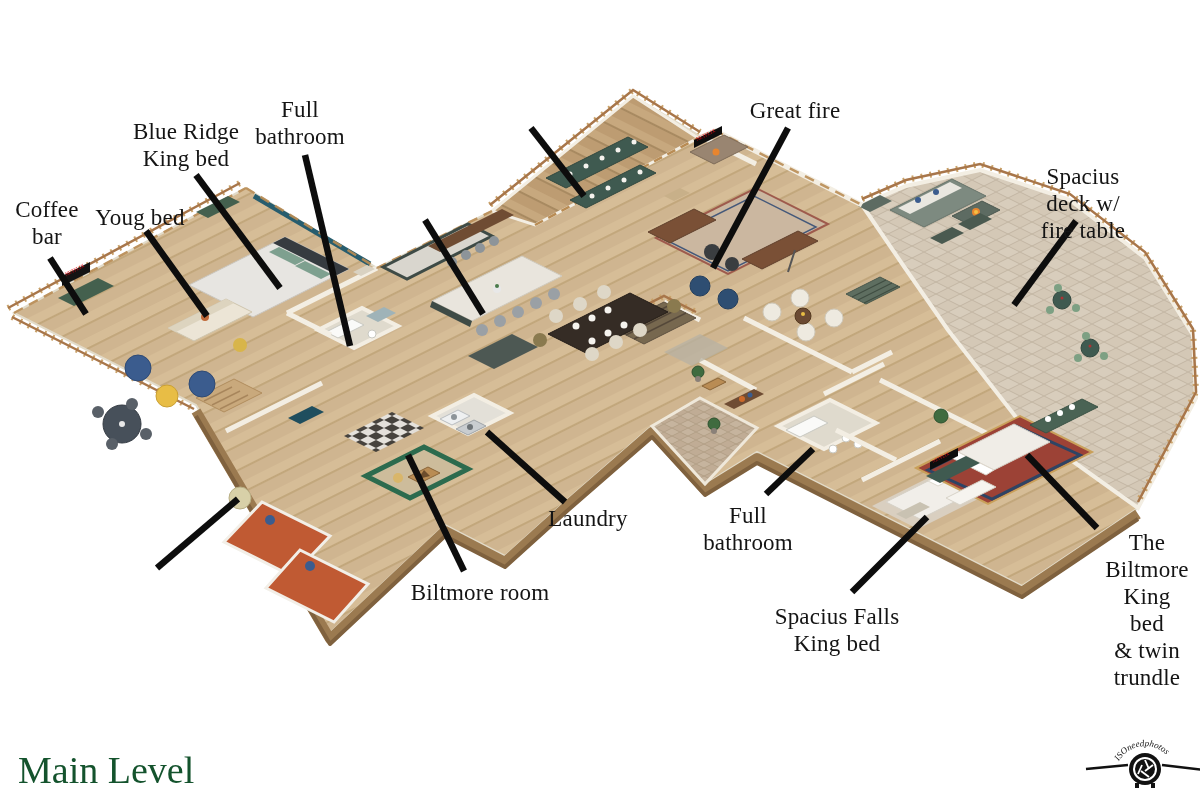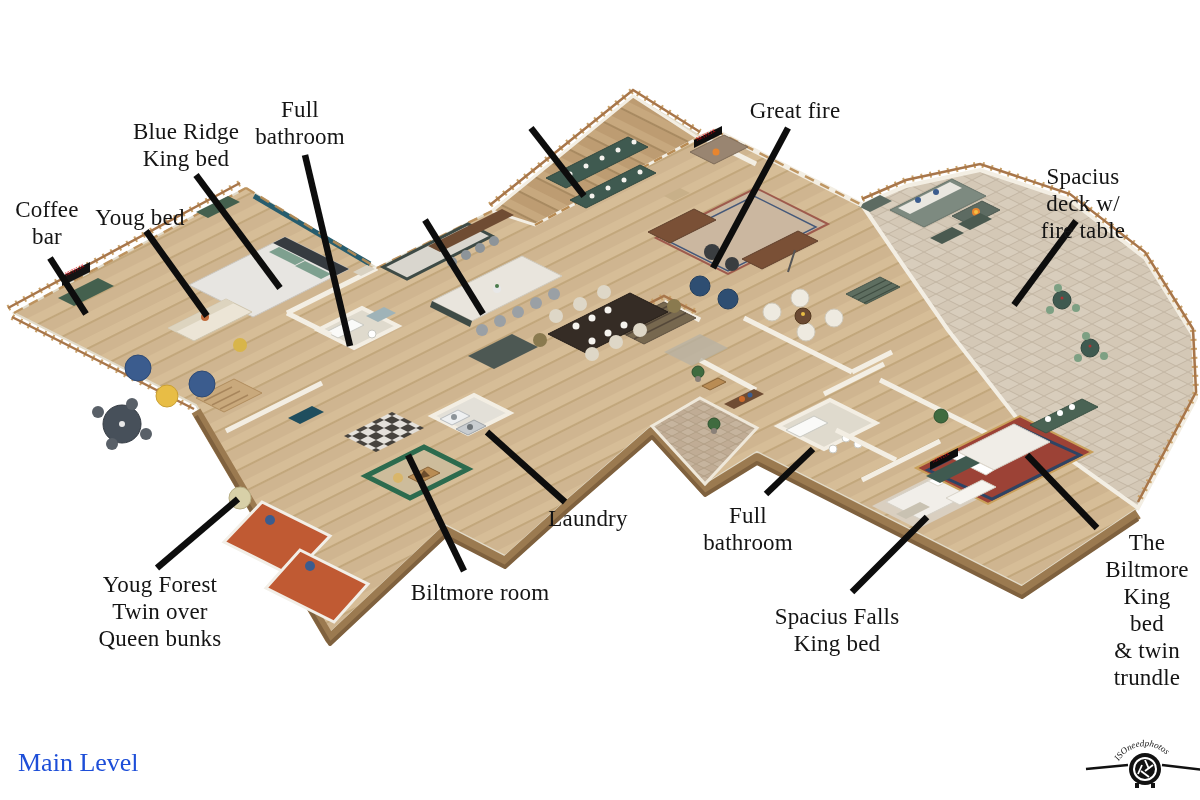--- a/index.html
+++ b/index.html
@@ -4,21 +4,21 @@
 <style>
   html,body{margin:0;padding:0;background:#fff}
   .stage{position:relative;width:1200px;height:800px;background:#ffffff;overflow:hidden;
          font-family:"Liberation Serif","DejaVu Serif",serif}
   .stage>svg{position:absolute;left:0;top:0}
   #plan{z-index:1}
   #leaders{z-index:2;pointer-events:none}
   #labels{position:absolute;inset:0;z-index:3;pointer-events:none}
   .label{position:absolute;transform:translateX(-50%);text-align:center;
          font-size:23px;line-height:27px;color:#141414;white-space:pre-line;letter-spacing:.2px}
-  #page-title{position:absolute;left:18px;top:748px;font-size:26px;color:#1d4ed8;z-index:3}
+  #page-title{position:absolute;left:18px;top:748px;font-size:38px;color:#14532d;z-index:3}
 </style>
 </head>
 <body>
 
 <div class="stage">
 
 <svg id="plan" width="1200" height="800" viewBox="0 0 1200 800">
   <defs>
     <pattern id="pWood" patternUnits="userSpaceOnUse" width="22" height="22" patternTransform="rotate(-26.57)">
       <rect width="22" height="22" fill="#d6bd97"></rect>
@@ -383,21 +383,18 @@
       <div class="label" style="left: 1083px; top: 163px;">Spacius deck w/
 fire table</div>
       <div class="label" style="left: 588px; top: 505px;">Laundry</div>
       <div class="label" style="left: 748px; top: 502px;">Full
 bathroom</div>
       <div class="label" style="left: 837px; top: 603px;">Spacius Falls
 King bed</div>
       <div class="label" style="left: 1113px; top: 529px; margin-left: 34px;">The Biltmore
 King bed
 &amp; twin trundle</div>
-      <div class="label" style="left: 160px; top: 571px;">Youg Forest
-Twin over
-Queen bunks</div>
       <div class="label" style="left: 480px; top: 579px;">Biltmore room</div>
     </div>
 
 <div id="page-title">Main Level</div>
 
 </div>
 
 </body></html>

